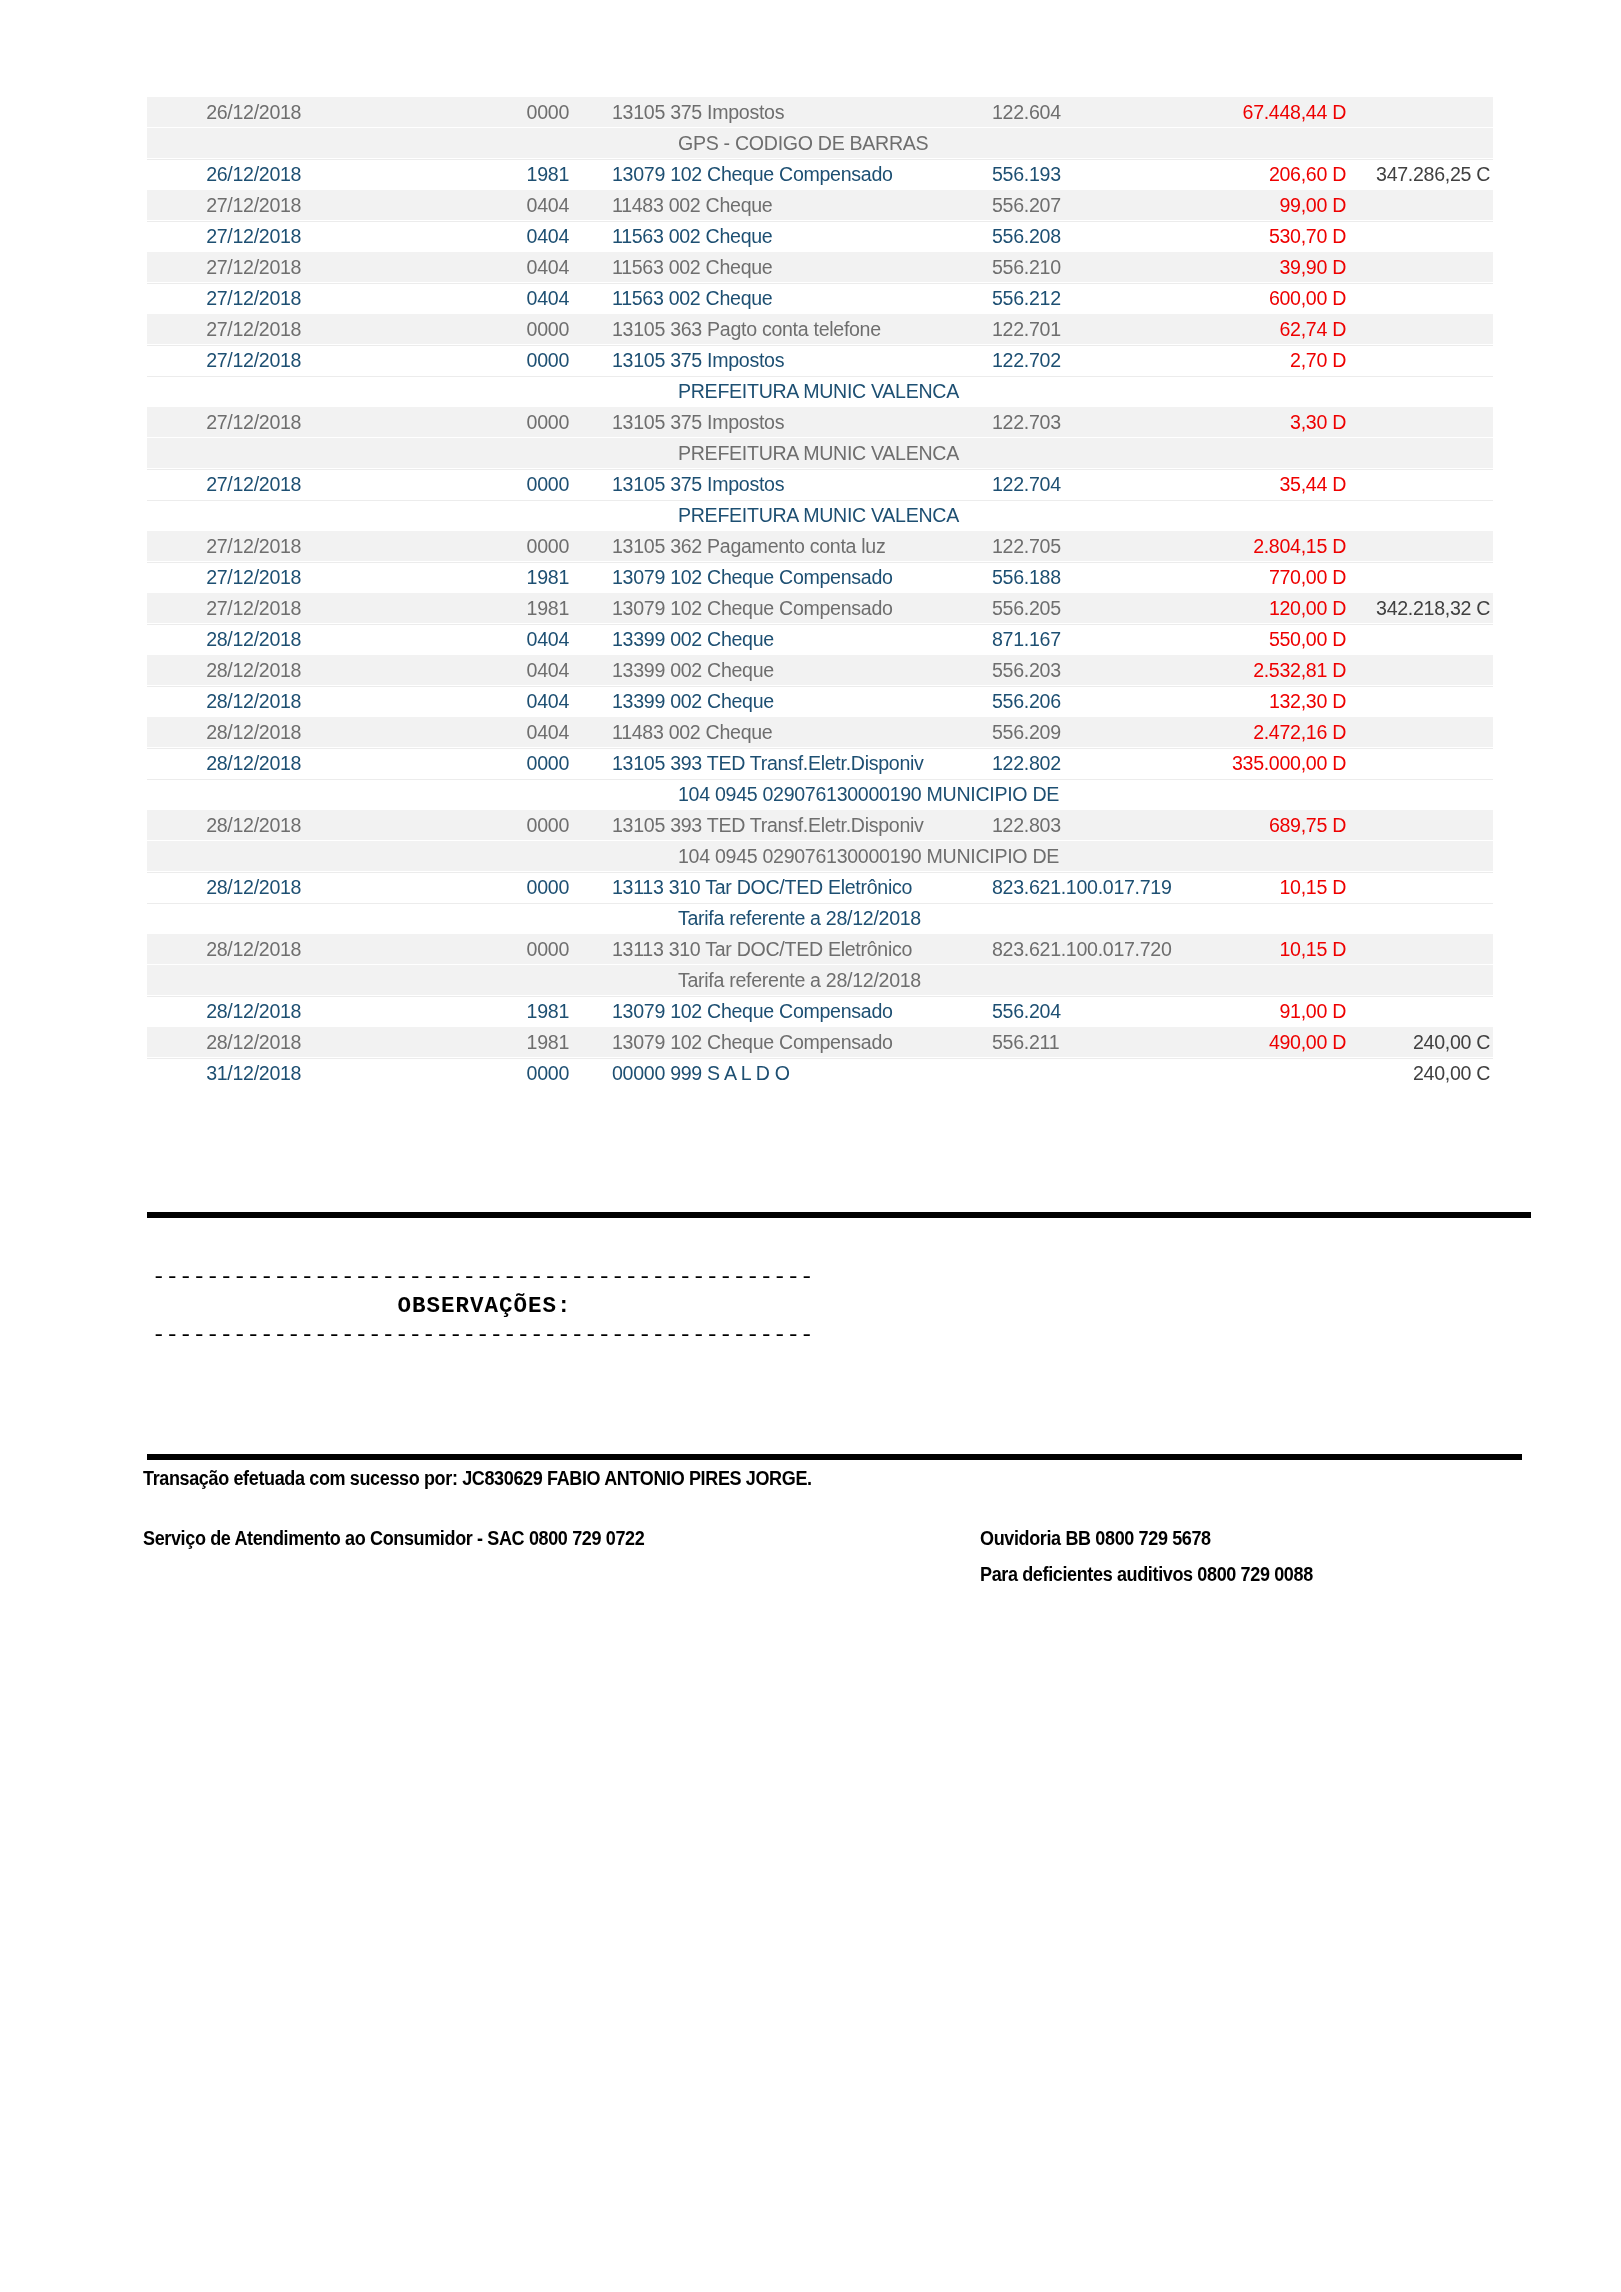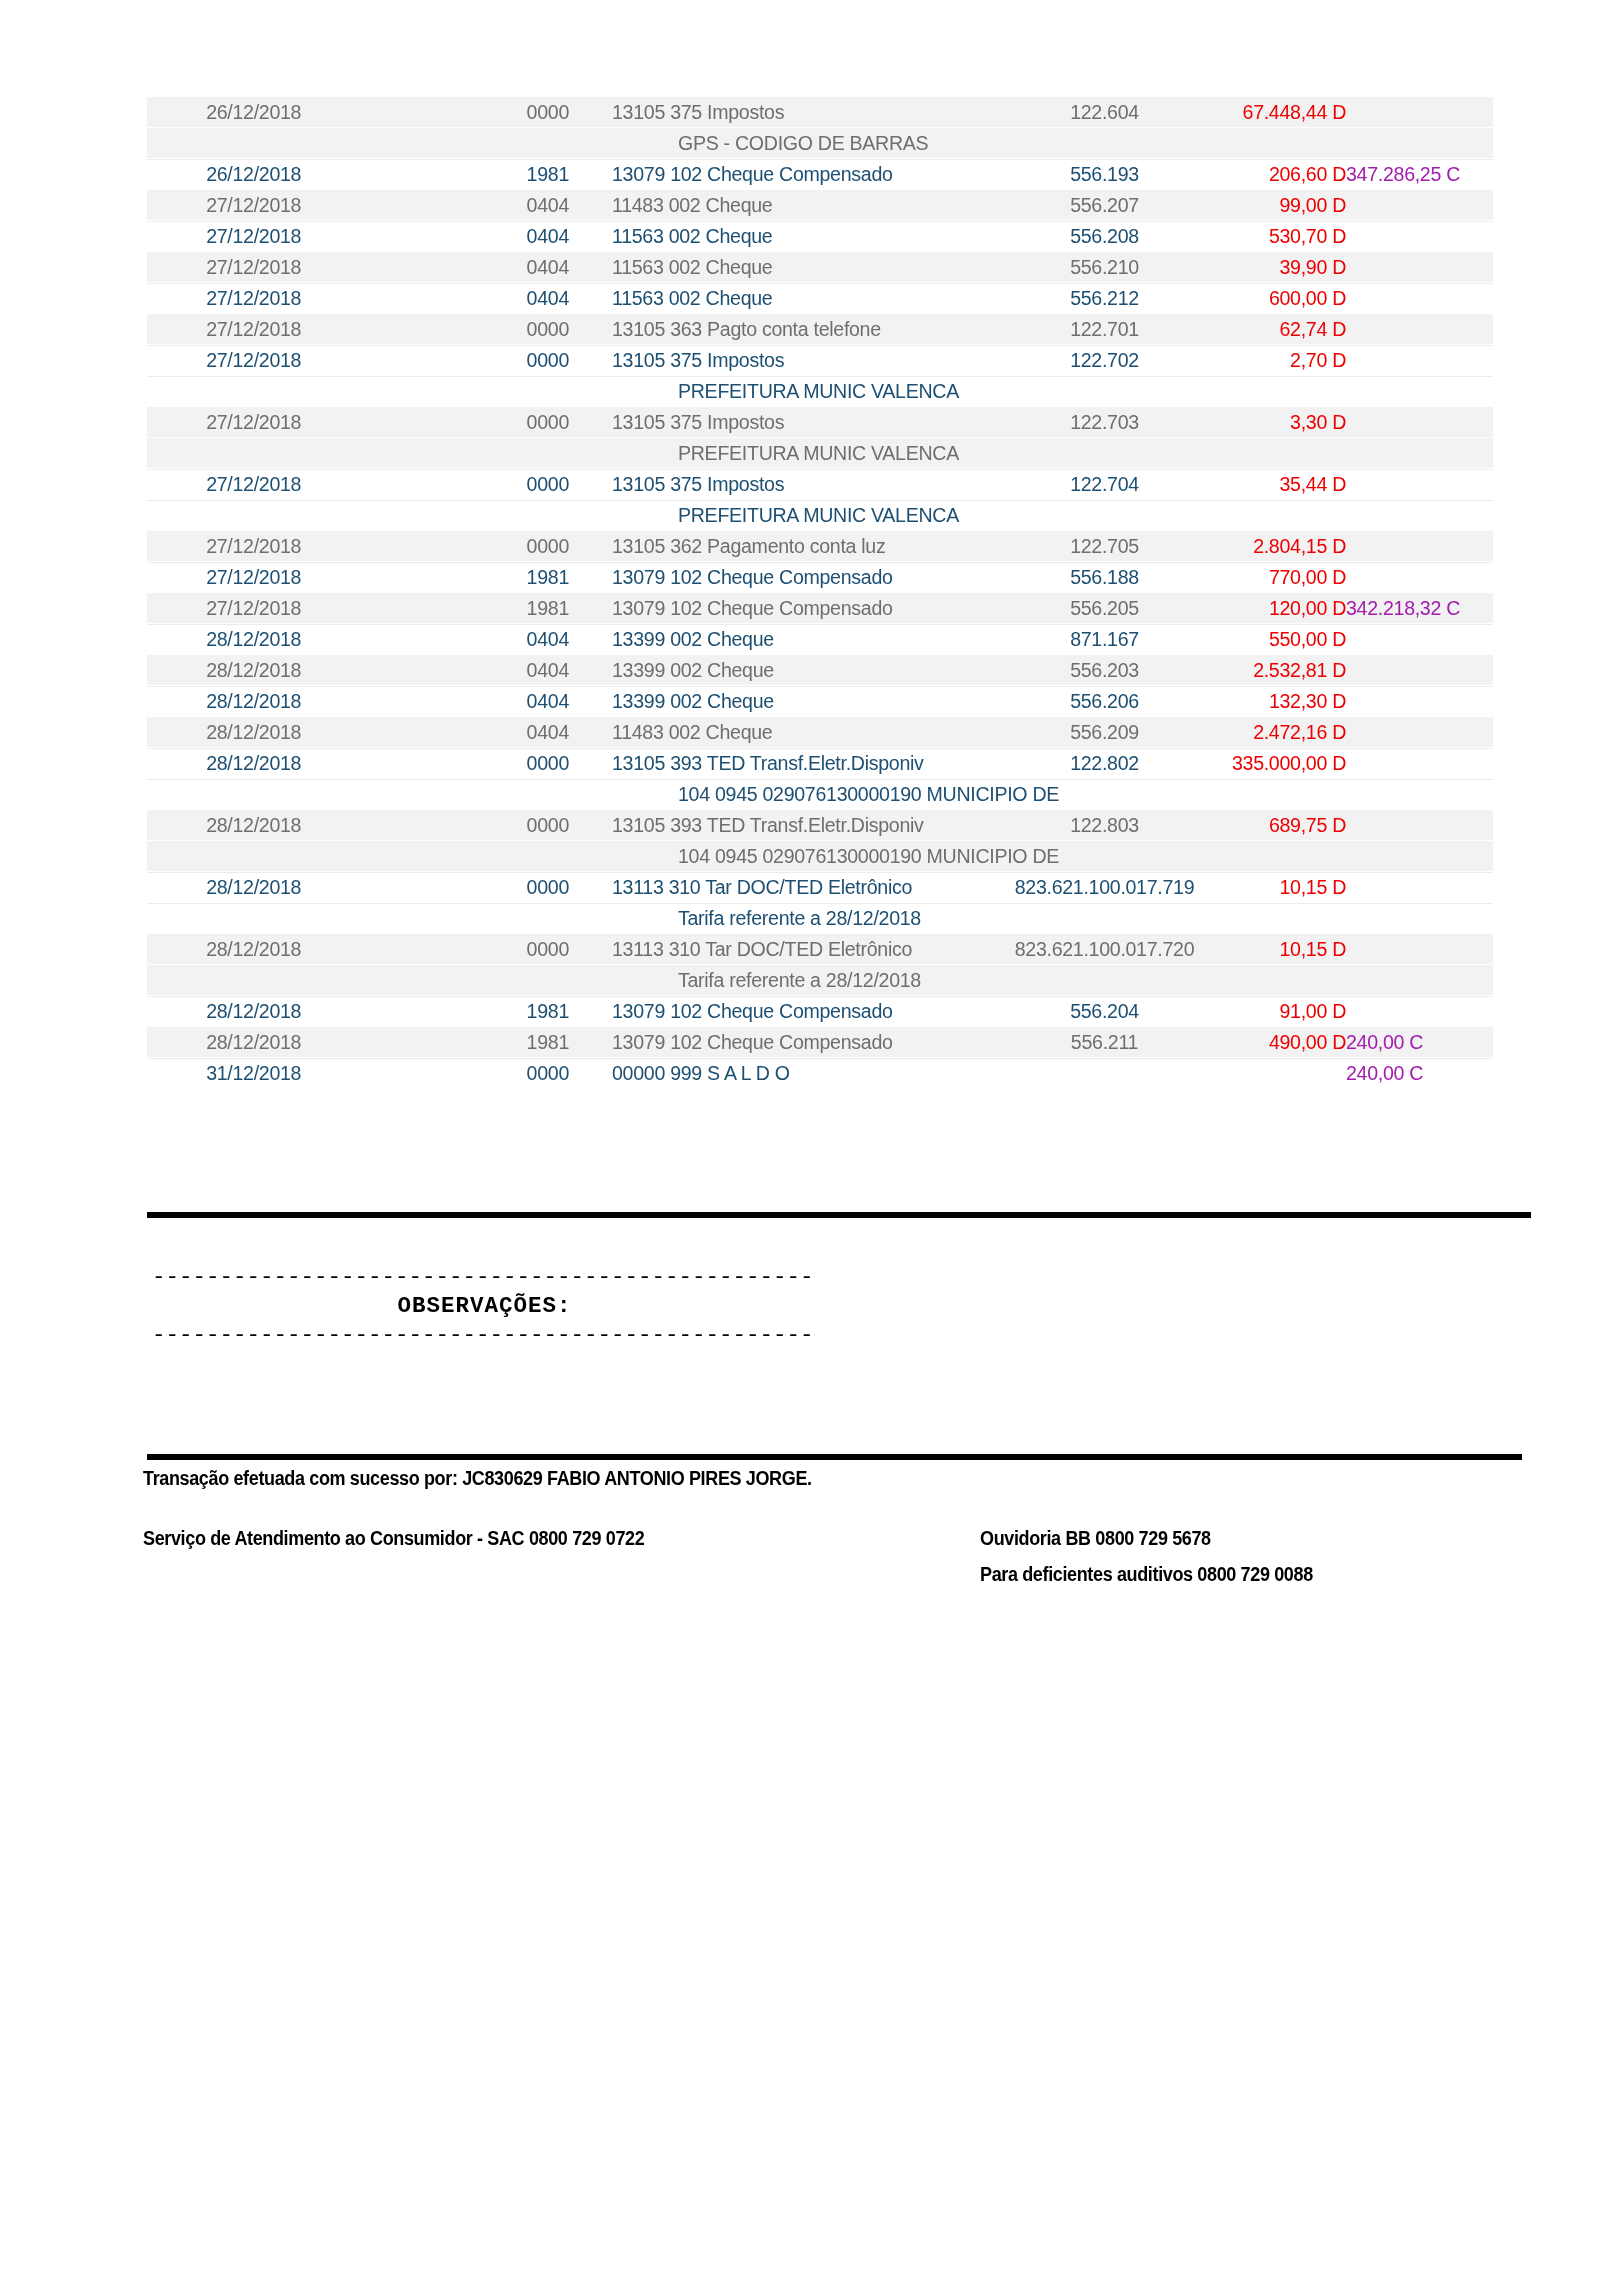--- a/index.html
+++ b/index.html
@@ -13,23 +13,23 @@
     display:flex;height:30px;align-items:center;
     border-bottom:1.9px solid #ffffff;
     font-size:19.6px;letter-spacing:-0.3px;white-space:nowrap;
   }
   .row.gray{background:#f2f2f2;color:#6e6e6e;}
   .row.white{background:#ffffff;color:#1d4f72;box-shadow:inset 0 1px 0 #ececec;}
   .c{flex:0 0 auto;box-sizing:border-box;}
   .date{width:186px;padding-left:27.4px;text-align:center;}
   .agency{width:236px;text-align:right;}
   .desc{flex:1 1 auto;padding-left:43px;overflow:visible;}
-  .doc{width:225px;text-align:center;}
+  .doc{width:225px;text-align:left;}
   .debit{width:129px;text-align:right;color:#ee0000;}
-  .credit{width:147px;color:#a21caf;padding-right:2.9px;}
+  .credit{width:147px;text-align:right;color:#404040;padding-right:2.9px;}
   .note-cell{padding-left:531px;}
   .table-end-bar{position:absolute;left:147px;top:1212px;width:1384px;height:5.9px;background:#000;}
   
   .obs{
     position:absolute;left:152px;top:1266px;width:665px;
     font-family:"Liberation Mono","DejaVu Sans Mono",monospace;
     font-size:22.5px;color:#000;line-height:23.5px;
   }
   .obs .dash{white-space:nowrap;overflow:hidden;}
   .obs .label{text-align:center;font-weight:700;margin:5.9px 0 4.9px 0;letter-spacing:1px;}

